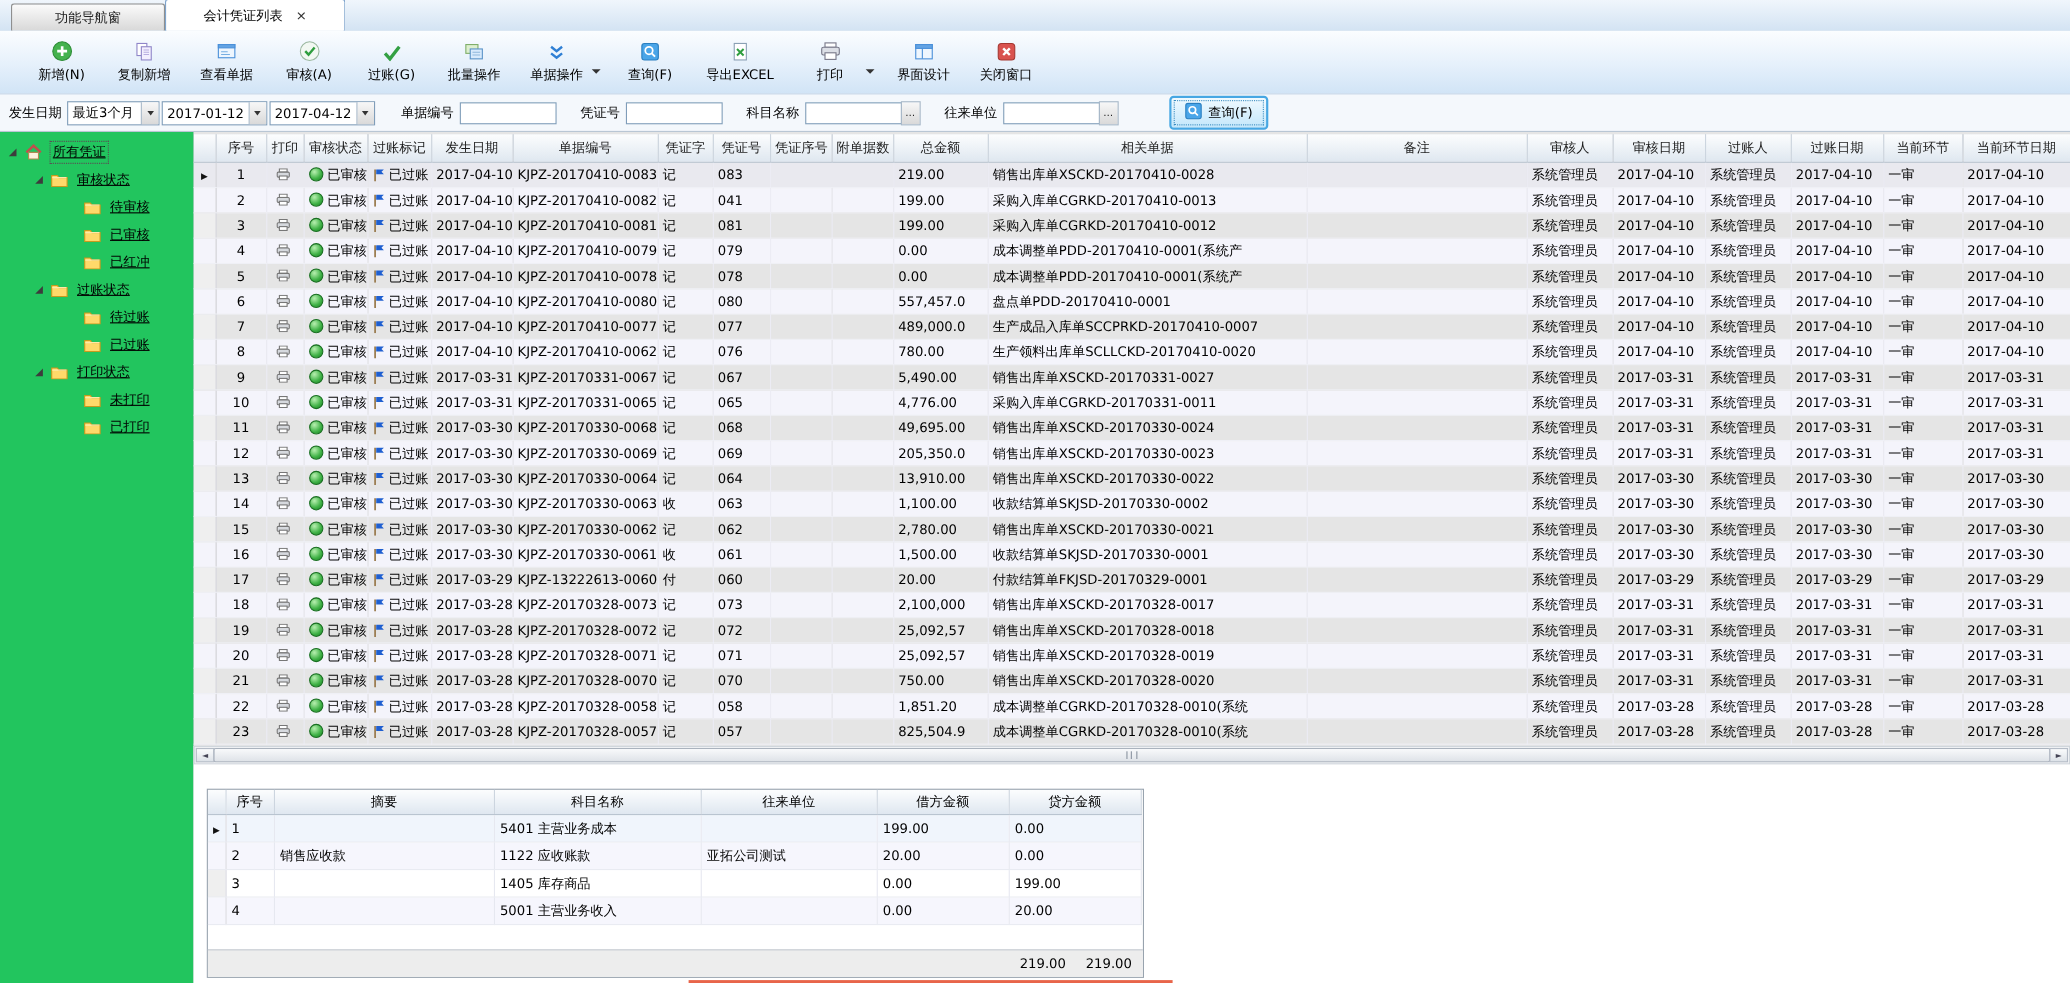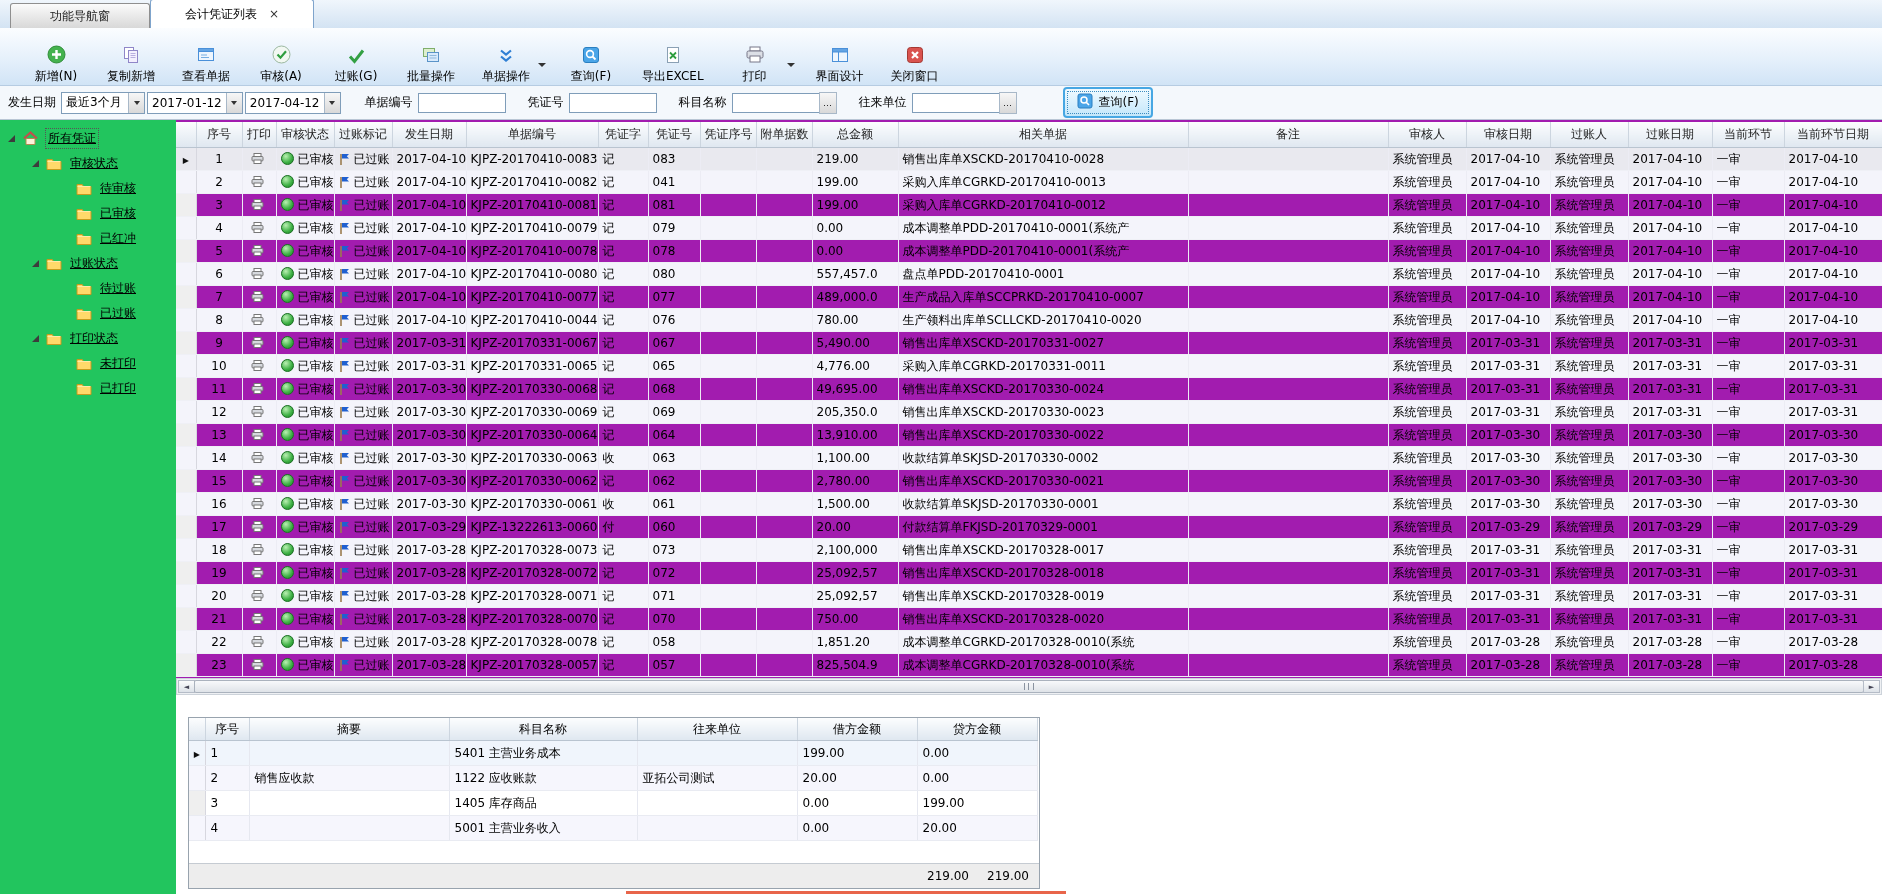--- a/index.html
+++ b/index.html
@@ -10,21 +10,21 @@
     background:linear-gradient(#f0f6fc,#d3e3f3);border-bottom:1px solid #aac4dd;}
   .tab{position:absolute;bottom:0;display:flex;align-items:center;justify-content:center;cursor:default;}
   .tab.inactive{left:10px;width:138px;height:24px;background:linear-gradient(#fbfbfb,#d8d8d8);
     border:1px solid #8f8f8f;border-bottom:none;border-radius:3px 3px 0 0;color:#222;}
   .tab.active{left:150px;width:162px;height:28px;background:#fff;border:1px solid #7fa4cc;border-bottom:none;
     border-radius:3px 3px 0 0;z-index:2;}
   .tab .close{margin-left:12px;color:#333;font-size:12px;line-height:12px;}
   
   .toolbar{position:absolute;top:28px;left:0;right:0;height:57px;
     background:linear-gradient(#fbfdff,#e5f0fb 55%,#d1e4f6);border-bottom:1px solid #b6cce2;
-    display:flex;align-items:flex-end;padding-left:8px;}
+    display:flex;align-items:center;padding-left:8px;}
   .tb-grip{width:4px;margin:8px 6px 8px 0;border-left:1px dotted #9fb8d2;border-right:1px dotted #9fb8d2;}
   .tbtn{display:flex;flex-direction:column;align-items:center;justify-content:center;gap:4px;
     padding:0 12px;min-width:48px;cursor:default;}
   .tbtn .ticon{height:20px;display:flex;align-items:flex-end;}
   .tsep{width:1px;background:#c3d6ea;margin:7px 1px;}
   .tdd{align-self:center;margin:16px 6px 0 -4px;width:0;height:0;
     border-top:4px solid #333;border-left:4px solid transparent;border-right:4px solid transparent;}
   
   .filterbar{position:absolute;top:86px;left:0;right:0;height:33px;background:#f4f8fc;
     border-bottom:1px solid #b9c6d4;display:flex;align-items:center;padding-left:8px;}
@@ -45,21 +45,21 @@
   .content{position:absolute;top:120px;left:0;right:0;bottom:0;background:#fff;}
   .treepanel{position:absolute;left:0;top:0;bottom:0;width:176px;border-right:1px solid #a7b2bd;
     background:#22c55e;padding-top:6px;text-decoration:underline;}
   .titem{height:25px;display:flex;align-items:center;white-space:nowrap;}
   .lvl0{padding-left:8px;} .lvl1{padding-left:32px;} .lvl2{padding-left:76px;}
   .exp{width:0;height:0;border-bottom:7px solid #3c3c3c;border-left:7px solid transparent;margin-right:7px;flex:none;}
   .ticn{margin-right:6px;display:flex;flex:none;}
   .tlab{padding:1px 2px;}
   .titem.selected .tlab{border:1px dotted #555;}
   
-  .gridpanel{position:absolute;left:176px;top:0;right:0;bottom:0;background:#a21caf;}
+  .gridpanel{position:absolute;left:176px;top:0;right:0;bottom:0;background:#e5e5e5;}
   #vtable{table-layout:fixed;border-collapse:collapse;width:1706px;margin-top:2px;}
   #vtable td{height:22px;padding:0 4px;white-space:nowrap;overflow:hidden;
     border-right:1px solid #ececf4;border-bottom:1px solid #eff0f6;}
   #vtable td.gh{height:25px;text-align:center;
     background:linear-gradient(#fcfdfe,#e9eff5 65%,#dfe7f0);
     border-right:1px solid #ccd5df;border-bottom:1px solid #b9c4d0;color:#1d1d1d;}
   #vtable tr.alt td{background:#f4f4fb;}
   #vtable tr.cur td{background:#e9e9ef;}
   #vtable td.mk{background:#efefef;border-right:1px solid #d7d7df;padding:0;text-align:center;}
   #vtable td.c{text-align:center;}
@@ -655,21 +655,21 @@
                     <rect x="3" y="0.5" width="7" height="3" fill="#fff" stroke="#777"></rect>
                     <rect x="1" y="3.5" width="11" height="4.5" rx="1" fill="#d6d9de" stroke="#777"></rect>
                     <rect x="3" y="7" width="7" height="3.5" fill="#fff" stroke="#777"></rect>
                   </svg></span></td>
               <td><span class="dot"></span>已审核</td>
               <td><span class="cellicon"><svg width="11" height="12">
                     <path d="M2 1v11" stroke="#9a7b4f" stroke-width="1.6"></path>
                     <path d="M3 1h7l-2.2 2.2L10 5.5H3z" fill="#1f5fd0"></path>
                   </svg></span>已过账</td>
               <td>2017-04-10</td>
-              <td>KJPZ-20170410-0044</td>
+              <td>KJPZ-20170410-0062</td>
               <td>记</td>
               <td>076</td>
               <td></td>
               <td></td>
               <td>780.00</td>
               <td>生产领料出库单SCLLCKD-20170410-0020</td>
               <td></td>
               <td>系统管理员</td>
               <td>2017-04-10</td>
               <td>系统管理员</td>
@@ -1061,21 +1061,21 @@
                     <rect x="3" y="0.5" width="7" height="3" fill="#fff" stroke="#777"></rect>
                     <rect x="1" y="3.5" width="11" height="4.5" rx="1" fill="#d6d9de" stroke="#777"></rect>
                     <rect x="3" y="7" width="7" height="3.5" fill="#fff" stroke="#777"></rect>
                   </svg></span></td>
               <td><span class="dot"></span>已审核</td>
               <td><span class="cellicon"><svg width="11" height="12">
                     <path d="M2 1v11" stroke="#9a7b4f" stroke-width="1.6"></path>
                     <path d="M3 1h7l-2.2 2.2L10 5.5H3z" fill="#1f5fd0"></path>
                   </svg></span>已过账</td>
               <td>2017-03-28</td>
-              <td>KJPZ-20170328-0078</td>
+              <td>KJPZ-20170328-0058</td>
               <td>记</td>
               <td>058</td>
               <td></td>
               <td></td>
               <td>1,851.20</td>
               <td>成本调整单CGRKD-20170328-0010(系统</td>
               <td></td>
               <td>系统管理员</td>
               <td>2017-03-28</td>
               <td>系统管理员</td>

